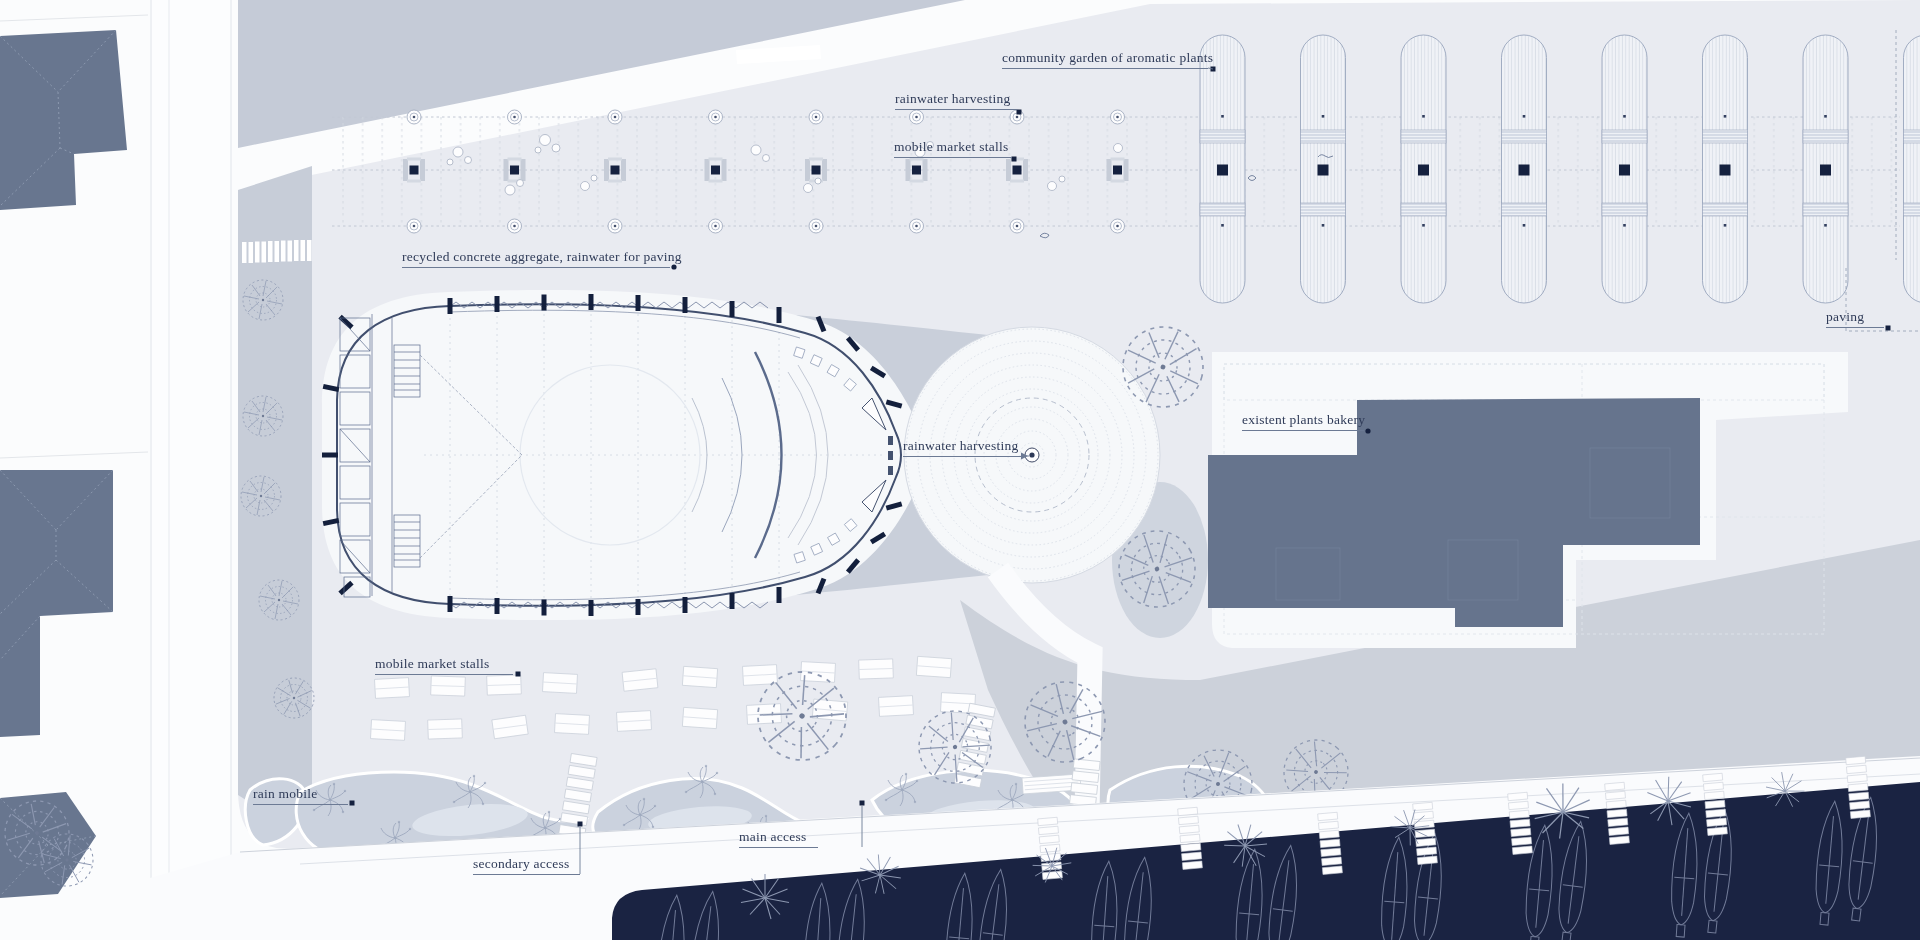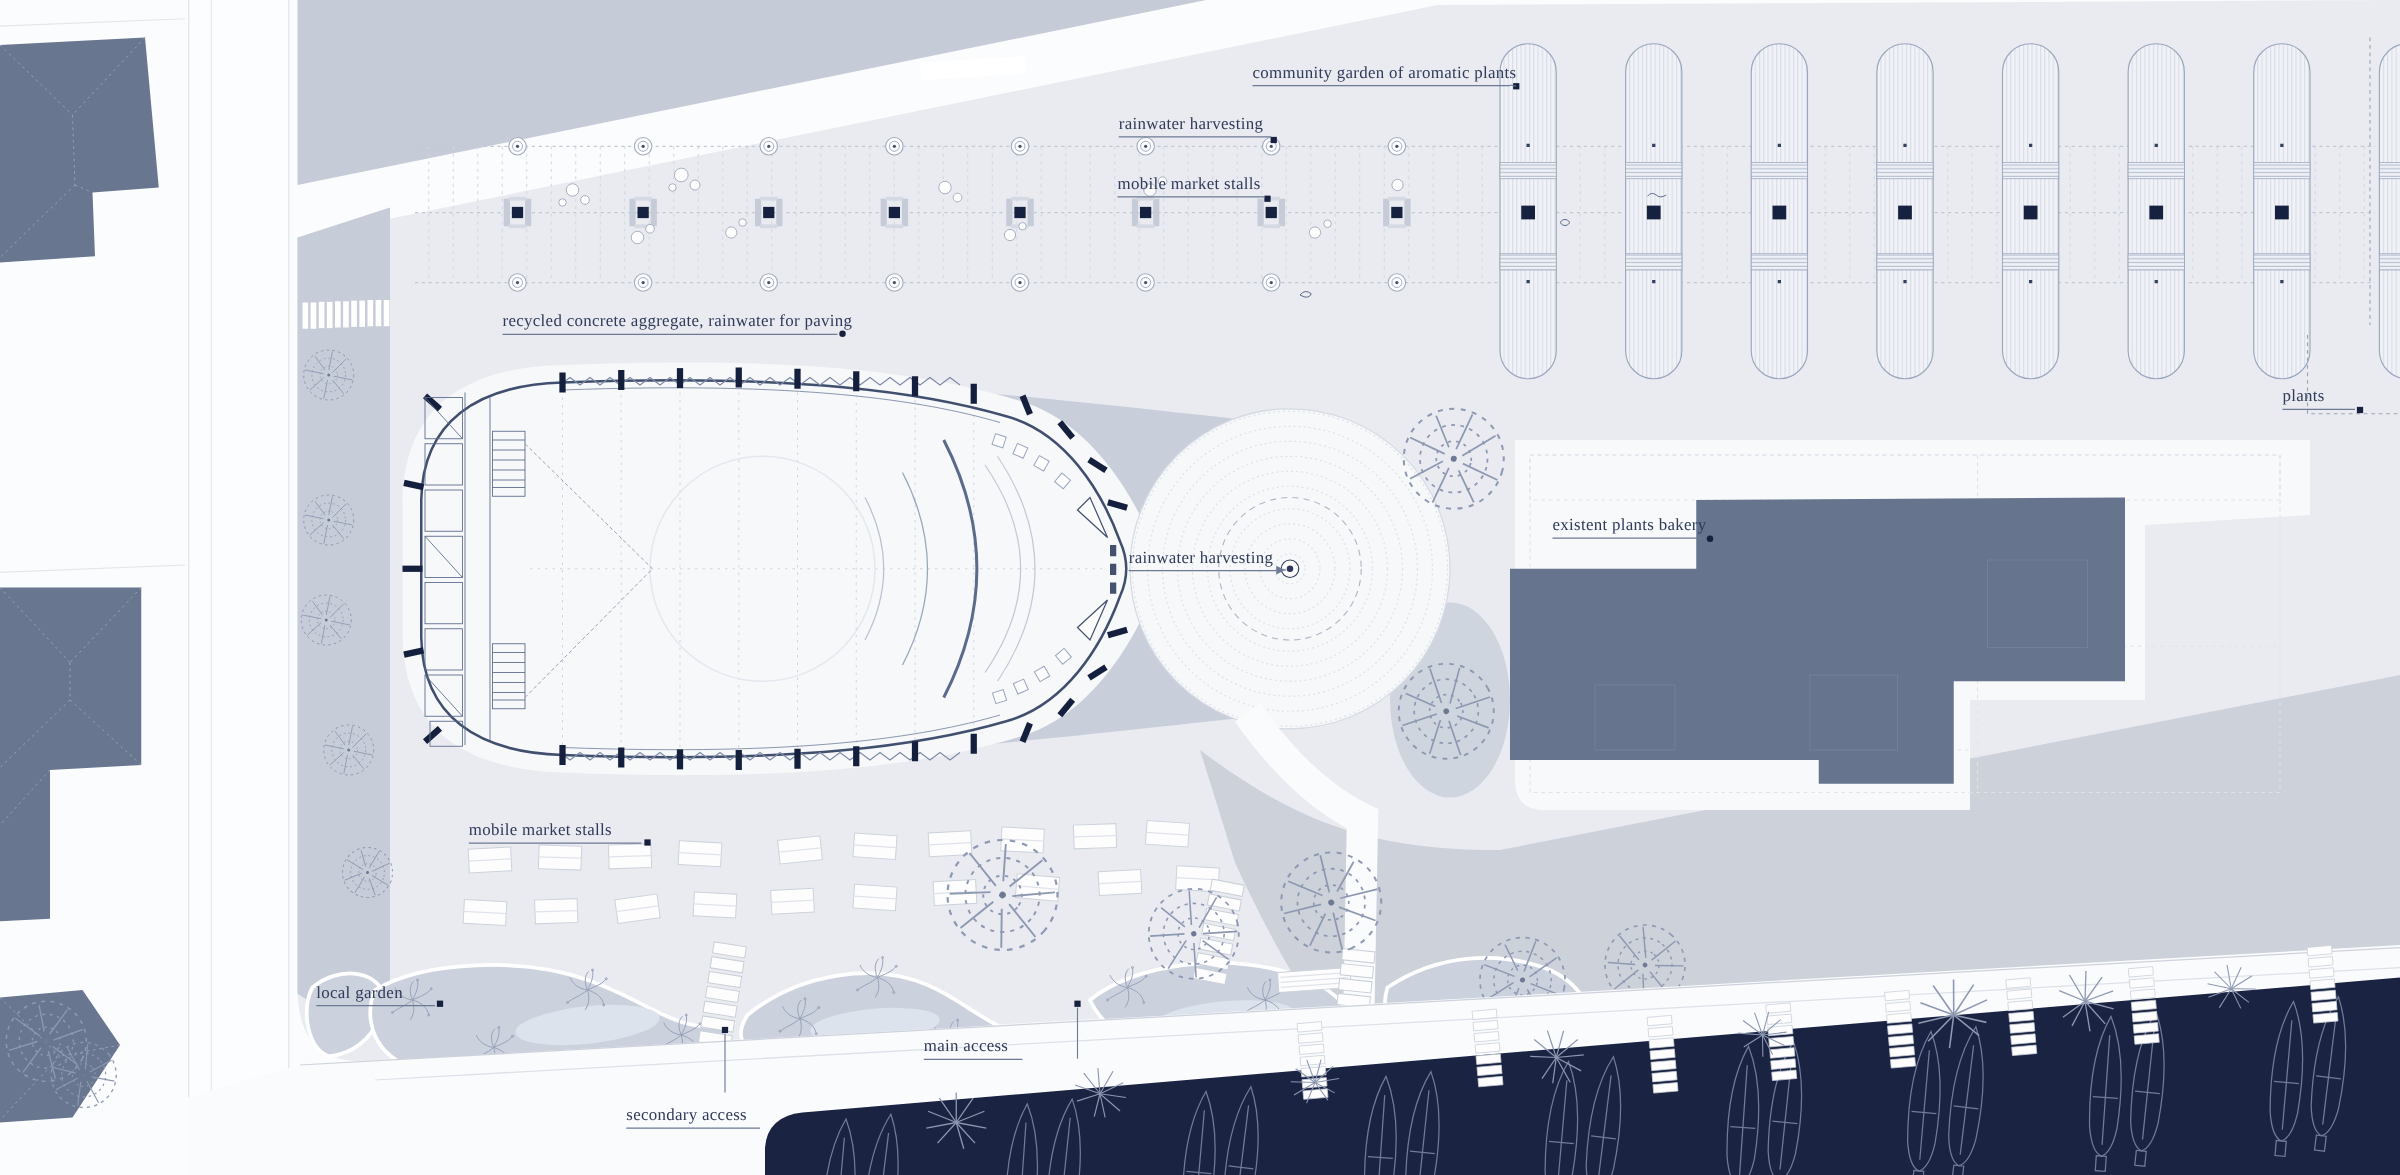--- a/index.html
+++ b/index.html
@@ -655,27 +655,27 @@
 <div id="labels">
   <div class="lbl" style="left:1002px;top:50px;width:206px;">
     <span>community garden of aromatic plants</span></div>
   <div class="lbl" style="left:895px;top:91px;width:122px;">
     <span>rainwater harvesting</span></div>
   <div class="lbl" style="left:894px;top:139px;width:118px;">
     <span>mobile market stalls</span></div>
   <div class="lbl" style="left:402px;top:249px;width:268px;">
     <span>recycled concrete aggregate, rainwater for paving</span></div>
   <div class="lbl" style="left:1826px;top:309px;width:58px;">
-    <span>plants</span></div>
+    <span>paving</span></div>
   <div class="lbl" style="left:1242px;top:412px;width:122px;">
     <span>existent plants bakery</span></div>
   <div class="lbl" style="left:903px;top:438px;width:118px;">
     <span>rainwater harvesting</span></div>
   <div class="lbl" style="left:375px;top:656px;width:138px;">
     <span>mobile market stalls</span></div>
   <div class="lbl" style="left:253px;top:786px;width:95px;">
-    <span>local garden</span></div>
+    <span>rain mobile</span></div>
   <div class="lbl" style="left:739px;top:829px;width:79px;">
     <span>main access</span></div>
-  <div class="lbl" style="left:473px;top:884px;width:107px;margin-left:28px;">
+  <div class="lbl" style="left:473px;top:856px;width:107px;">
     <span>secondary access</span></div>
 </div>
 </div>
 
 </body></html>

